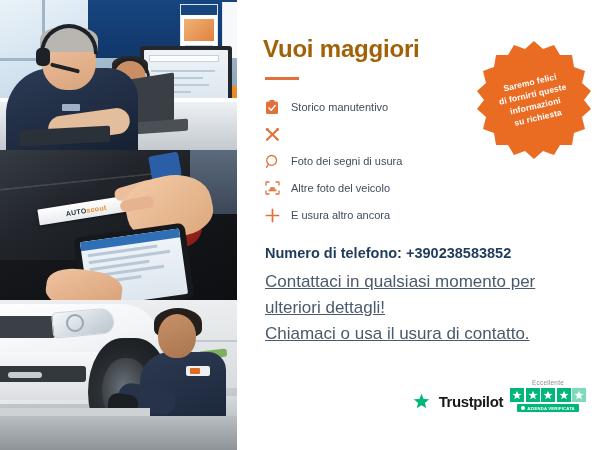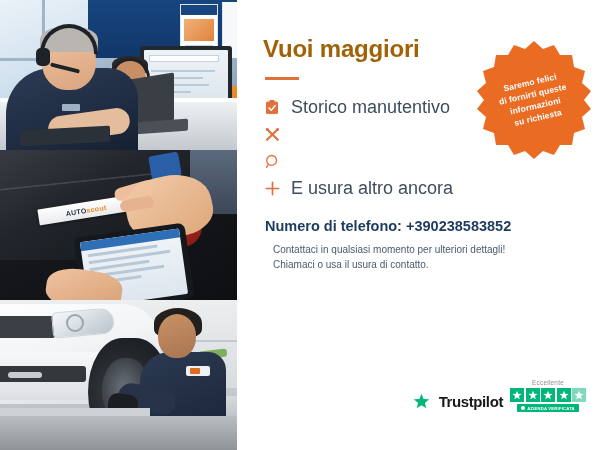--- a/index.html
+++ b/index.html
@@ -249,41 +249,42 @@
     color:#fff; font-size:8.5px; font-weight:bold; line-height:1.42;
     text-align:center; width:104px; letter-spacing:.1px;
   }
 
   
   .features { list-style:none; margin: 0 0 0 2px; }
   .features li {
     display:flex; align-items:center;
     height: 27px;
     color:#3c4a5a;
-    font-size:18px;
+    font-size:11px;
   }
   .features .f-ico {
     width: 26px; flex: 0 0 26px;
     display:flex; align-items:center; justify-content:flex-start;
     color:#e2703a;
   }
   .features .f-lbl { color:#3e4d5d; }
 
   
   .phone {
     margin: 16px 0 0 2px;
     color:#1d3b5c;
     font-size:14.5px;
     font-weight:bold;
   }
   .sub {
-    margin: 8px 0 0 10px;
+    margin: 8px 0 0 2px;
     color:#4a5a6b;
-    font-size:10px;
+    font-size:17px;
     line-height:1.55;
+    text-decoration:underline;
   }
 
   
   .tp {
     position:absolute; right:14px; bottom:38px;
     display:flex; align-items:flex-end; gap:7px;
   }
   .tp-logo { display:flex; align-items:flex-start; gap:9px; padding-bottom:2px; }
   .tp-star-svg { display:block; }
   .tp-word { color:#191919; font-size:15px; font-weight:bold; letter-spacing:-0.4px; }
@@ -465,22 +466,36 @@
         </span>
       </li>
 
       <li>
         <span class="f-ico">
           <svg width="15" height="15" viewBox="0 0 15 15">
             <circle cx="6.6" cy="6.4" r="4.9" fill="none" stroke="#e2703a" stroke-width="1.3"></circle>
             <path d="M3.4 10.2 L1.6 13.4" stroke="#e2703a" stroke-width="1.3" stroke-linecap="round"></path>
           </svg>
         </span>
+        <span class="f-lbl">Foto dei segni di usura</span>
       </li>
 
+      <li>
+        <span class="f-ico">
+          <svg width="15" height="14" viewBox="0 0 15 14">
+            <path d="M1 4 V1.6 a.6.6 0 0 1 .6-.6 H4" fill="none" stroke="#e2703a" stroke-width="1.3" stroke-linecap="round"></path>
+            <path d="M11 1 h2.4 a.6.6 0 0 1 .6.6 V4" fill="none" stroke="#e2703a" stroke-width="1.3" stroke-linecap="round"></path>
+            <path d="M14 10 v2.4 a.6.6 0 0 1-.6.6 H11" fill="none" stroke="#e2703a" stroke-width="1.3" stroke-linecap="round"></path>
+            <path d="M4 13 H1.6 a.6.6 0 0 1-.6-.6 V10" fill="none" stroke="#e2703a" stroke-width="1.3" stroke-linecap="round"></path>
+            <path d="M3.6 8.6 h7.8 v1.6 h-7.8 z" fill="#e2703a"></path>
+            <path d="M4.6 8.6 L5.6 6.2 h3.8 l1 2.4 z" fill="#e2703a"></path>
+          </svg>
+        </span>
+        <span class="f-lbl">Altre foto del veicolo</span>
+      </li>
 
       <li>
         <span class="f-ico">
           <svg width="15" height="15" viewBox="0 0 15 15">
             <path d="M7.5 1.4 V13.6" stroke="#e2703a" stroke-width="1.7" stroke-linecap="round"></path>
             <path d="M1.4 7.5 H13.6" stroke="#e2703a" stroke-width="1.7" stroke-linecap="round"></path>
           </svg>
         </span>
         <span class="f-lbl">E usura altro ancora</span>
       </li>

